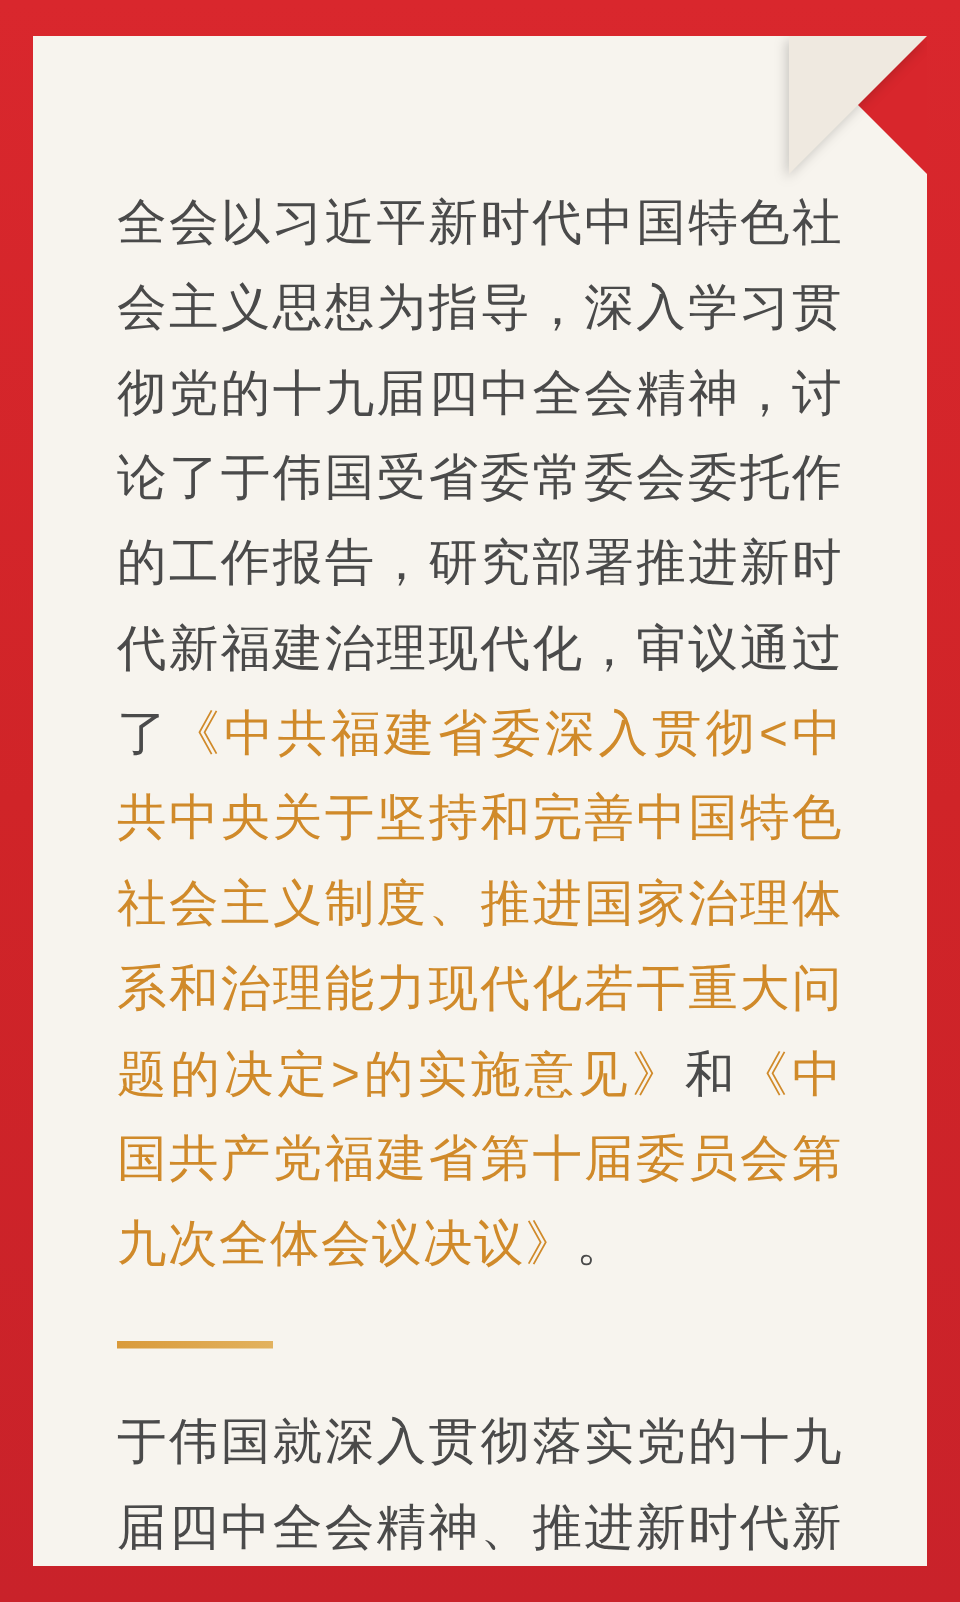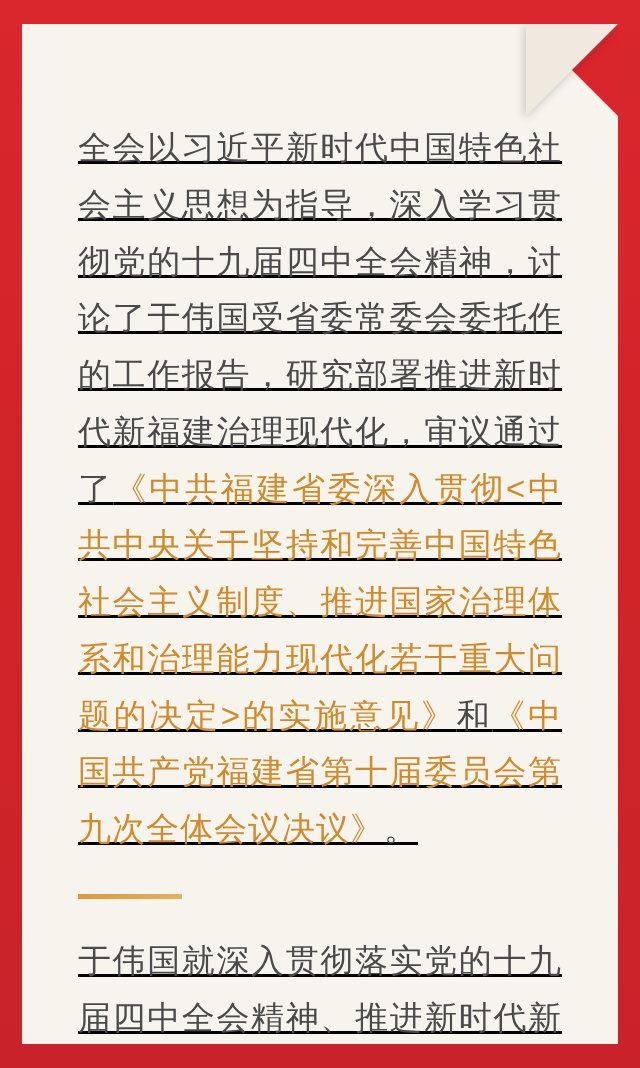--- a/index.html
+++ b/index.html
@@ -22,21 +22,20 @@
     padding: 24px 22px;
   }
   #card {
     position: relative;
     width: 100%;
     height: 100%;
     background: #f7f4ee;
     box-sizing: border-box;
     padding: 96px 56px 40px 56px;
     overflow: hidden;
-    text-decoration: underline;
   }
   
   .fold-bg {
     position: absolute;
     top: 0;
     right: 0;
     width: 0;
     height: 0;
     border-top: 92px solid #d8262c;
     border-left: 92px solid transparent;

